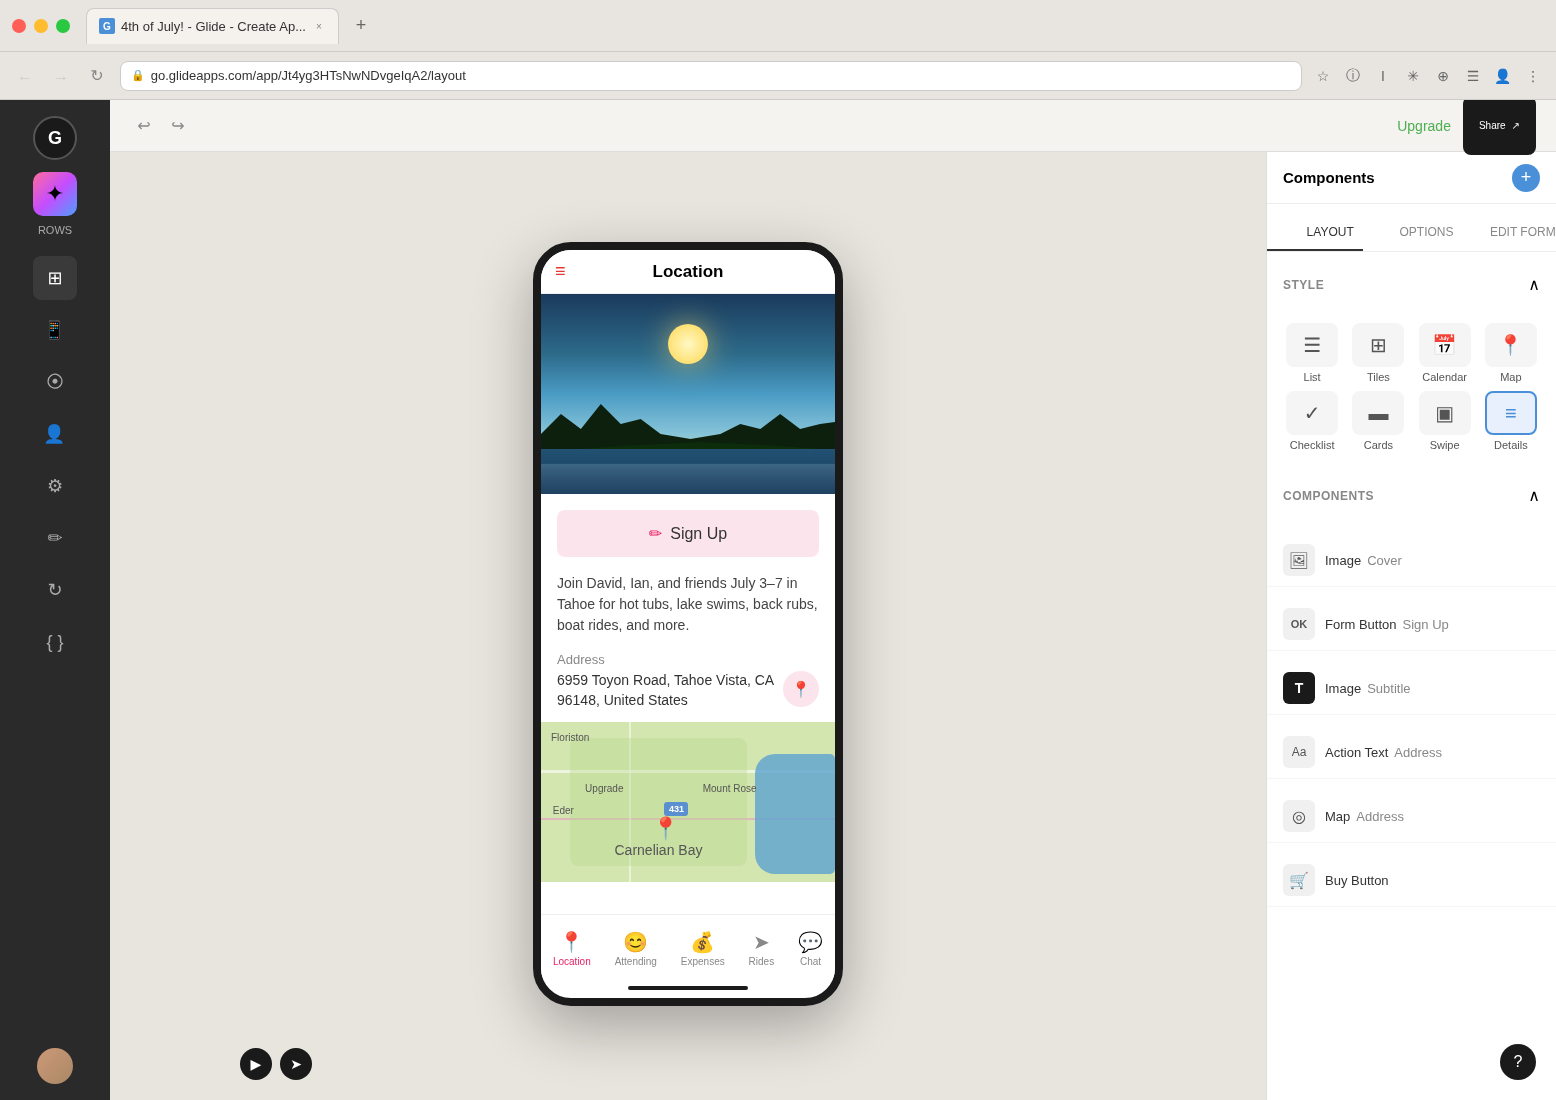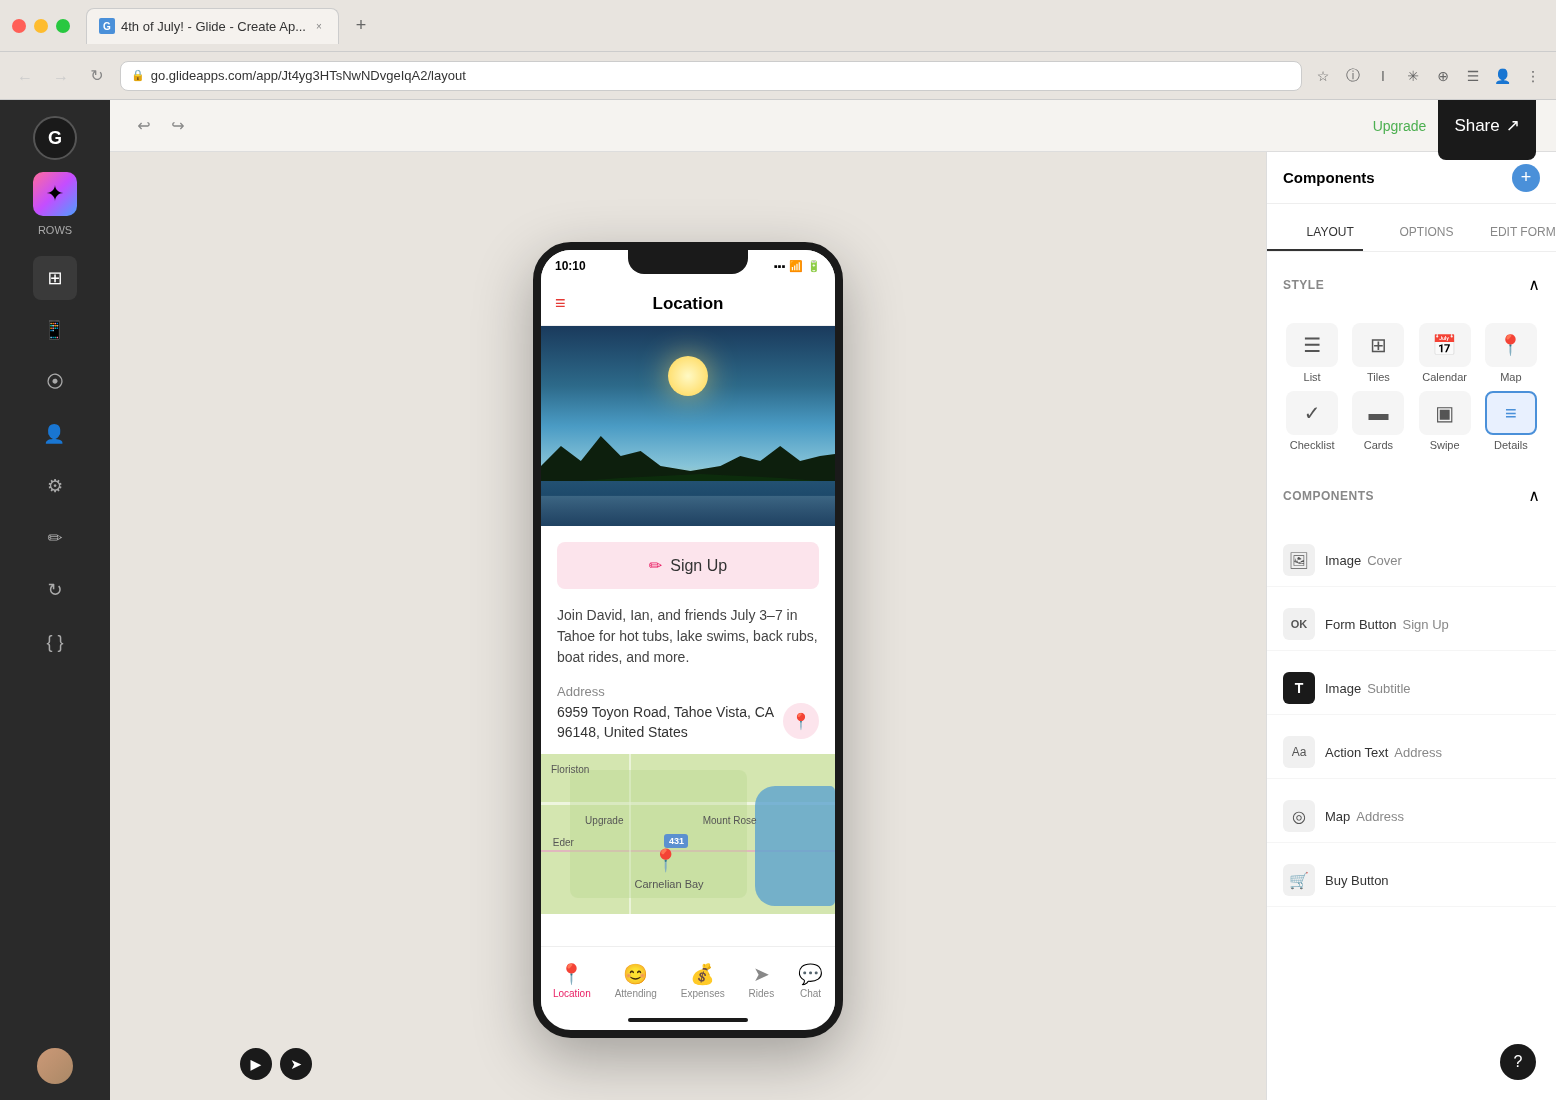--- a/index.html
+++ b/index.html
@@ -285,21 +285,21 @@
       font-weight: 500;
       cursor: pointer;
       margin-left: auto;
     }
     .share-btn {
       background: #1a1a1a;
       color: white;
       border: none;
       border-radius: 8px;
       padding: 24px 16px;
-      font-size: 17px;
+      font-size: 10px;
       cursor: pointer;
       display: flex;
       align-items: center;
       gap: 6px;
     }
 
     
     .phone-mockup {
       width: 310px;
       background: white;
@@ -747,29 +747,20 @@
           </button>
         </div>
       </div>
 
       <div style="display:flex; flex:1; margin-top:52px;">
 
         <div class="canvas-area">
 
           <div class="phone-mockup">
 
-            <div class="phone-notch-bar">
-              <span style="font-size:12px;font-weight:600;z-index:2;">10:10</span>
-              <div class="phone-notch"></div>
-              <div class="phone-status-icons">
-                <span>▪▪▪</span>
-                <span>📶</span>
-                <span>🔋</span>
-              </div>
-            </div>
 
             <div class="phone-header">
               <span class="hamburger-icon">≡</span>
               <span class="phone-title">Location</span>
             </div>
 
             <div class="phone-content">
 
               <div class="phone-hero-image">
                 <div class="hero-sun"></div>
@@ -812,21 +803,21 @@
                   <div style="position:absolute;left:10%;top:10%;width:60%;height:80%;background:#b8d890;border-radius:8px;opacity:0.4;"></div>
 
                   <span style="position:absolute;top:10px;left:10px;font-size:10px;color:#555;font-weight:500;">Floriston</span>
                   <span style="position:absolute;top:38%;left:15%;font-size:10px;color:#555;font-weight:500;">Upgrade</span>
                   <span style="position:absolute;top:38%;left:55%;font-size:10px;color:#555;font-weight:500;">Mount Rose</span>
                   <span style="position:absolute;top:52%;left:4%;font-size:10px;color:#555;">Eder</span>
 
                   <div style="position:absolute;top:50%;left:42%;width:24px;height:14px;background:#5b90d0;border-radius:3px;display:flex;align-items:center;justify-content:center;font-size:9px;color:white;font-weight:bold;">431</div>
 
                   <div style="position:absolute;bottom:25%;left:38%;font-size:22px;">📍</div>
-                  <span style="position:absolute;bottom:15%;left:25%;font-size:11px;color:#555;margin-left:20px;">Carnelian Bay</span>
+                  <span style="position:absolute;bottom:15%;left:25%;font-size:14px;color:#555;">Carnelian Bay</span>
                 </div>
               </div>
 
             </div>
 
             <div class="phone-tabbar">
               <div class="tab-item active">
                 <span class="tab-item-icon">📍</span>
                 <span>Location</span>
               </div>

